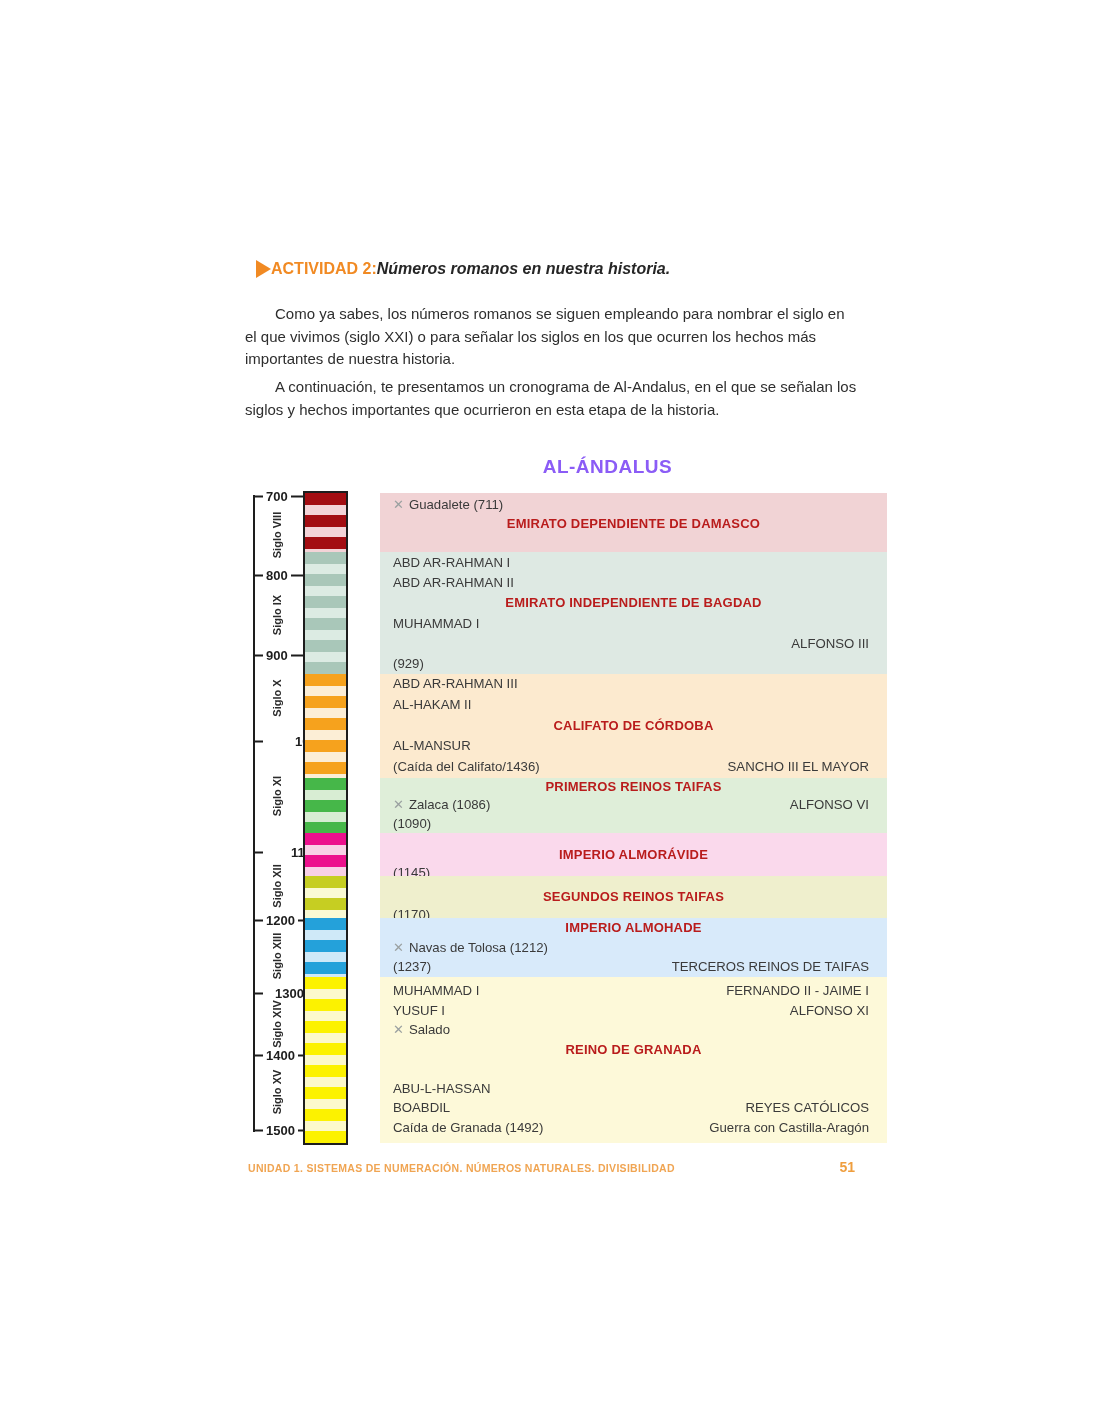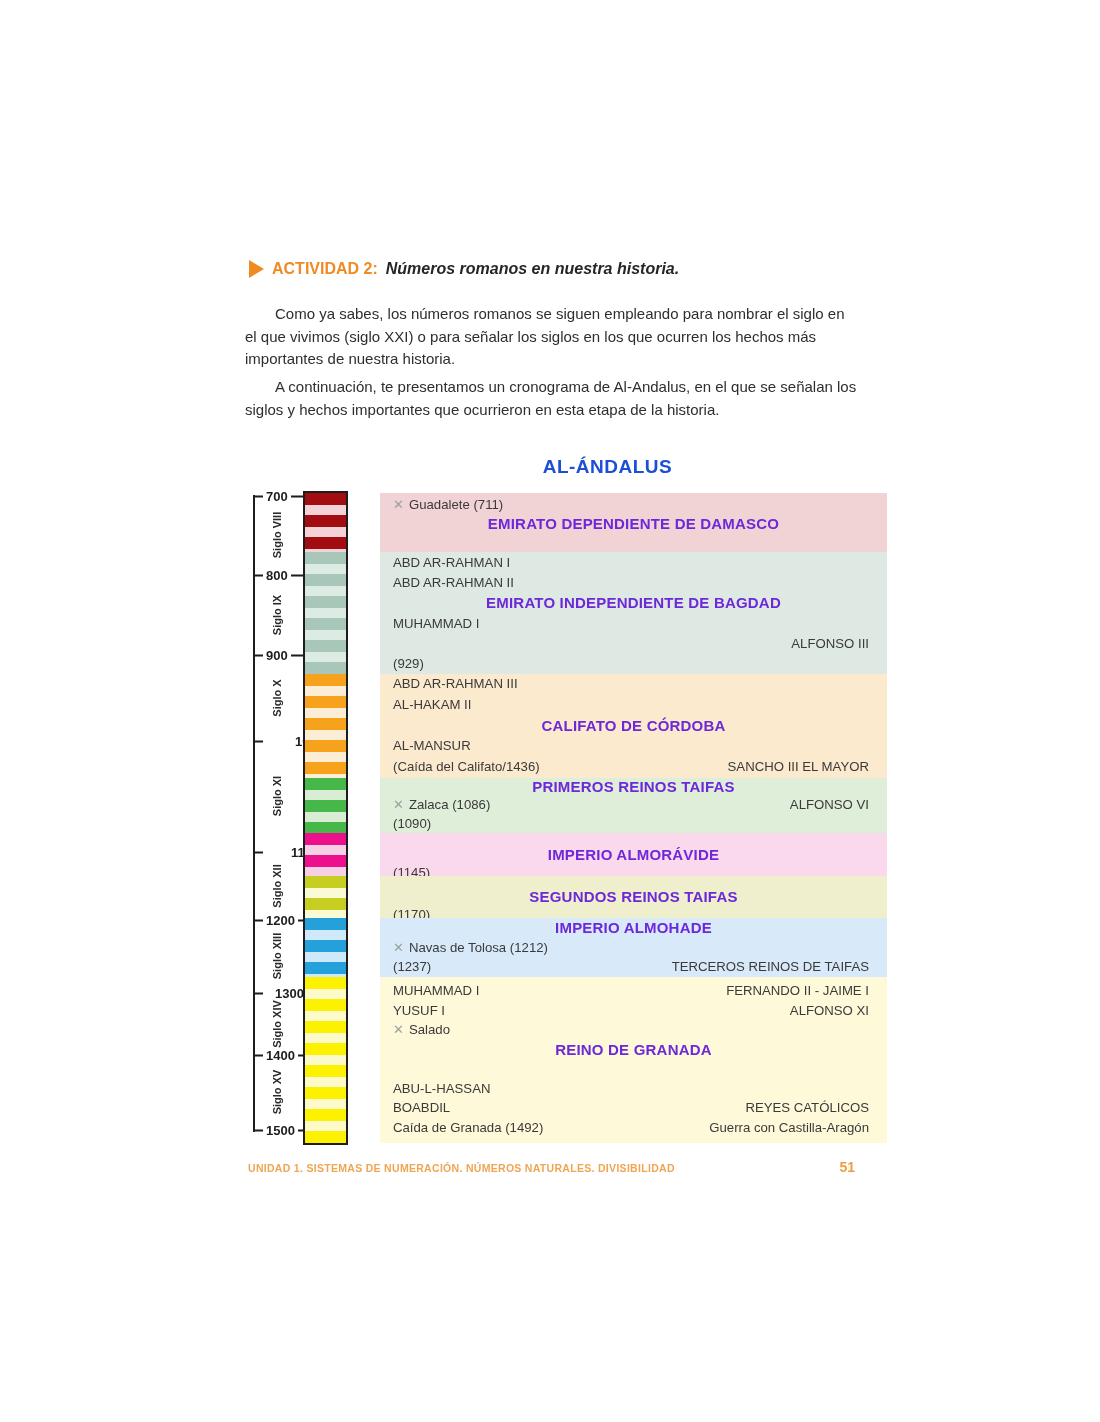--- a/index.html
+++ b/index.html
@@ -7,49 +7,49 @@
     position:relative; width:1100px; height:1422px; background:#ffffff;
     font-family:"Liberation Sans", sans-serif; overflow:hidden;
   }
   .deco-bar {
     position:absolute; left:195px; width:710px; height:12px;
     background:linear-gradient(90deg,#ea9c42 0%,#f3c astd 0%,#f5cf9d 16%,#fcecd9 45%,#fcecd9 55%,#f5cf9d 84%,#ea9c42 100%);
   }
   #topbar { top:211px; }
   #bottombar { top:1195px; }
 
-  .activity { position:absolute; left:249px; top:260px; display:flex; align-items:flex-start; gap:8px; }
+  .activity { position:absolute; left:256px; top:260px; display:flex; align-items:flex-start; }
   .tri { width:0; height:0; border-left:15px solid #f18a23; border-top:9px solid transparent; border-bottom:9px solid transparent; }
   .act-label { color:#f18a23; font-weight:bold; font-size:16px; white-space:nowrap; }
   .act-title { color:#262626; font-weight:bold; font-style:italic; font-size:16px; white-space:nowrap; }
 
   .para { position:absolute; left:245px; width:615px; margin:0; font-size:15px; line-height:22.5px; color:#2e2e2e; text-indent:30px; }
   #para1 { top:303px; }
   #para2 { top:376px; }
 
-  .chart-title { position:absolute; left:355px; width:505px; top:456px; text-align:center; color:#1d4ed8; font-size:19px; font-weight:bold; letter-spacing:0.5px; }
+  .chart-title { position:absolute; left:355px; width:505px; top:456px; text-align:center; color:#8b5cf6; font-size:19px; font-weight:bold; letter-spacing:0.5px; }
 
   .axis-vline { position:absolute; left:253px; top:495px; width:2px; height:637px; background:#1d1d1d; }
   .tick { position:absolute; left:253px; width:53px; display:flex; align-items:center; gap:3px; transform:translateY(-50%); }
   .tick .tl { width:10px; height:2px; background:#1d1d1d; flex:0 0 auto; }
   .tick .lab { font-size:13px; font-weight:bold; color:#1d1d1d; }
   .tick .tr { flex:1; height:2px; background:#1d1d1d; }
 
   .century { position:absolute; left:277px; transform:translate(-50%,-50%) rotate(-90deg); transform-origin:center;
              font-size:11px; font-weight:bold; color:#2b2b2b; white-space:nowrap; }
 
   .stripe-col { position:absolute; left:303px; top:491px; width:45px; height:654px; border:2px solid #1d1d1d; box-sizing:border-box; background:#fff; }
   .stripe-seg { width:100%; }
 
   .band { position:absolute; left:368px; width:507px; box-sizing:border-box;margin-left:12px; }
   .band.single { display:flex; flex-direction:column; justify-content:center; }
   .bl { position:relative; font-size:13.2px; color:#3a3a3a; }
   .bl-left  { position:absolute; left:13px; white-space:nowrap; }
   .bl-right { position:absolute; right:18px; white-space:nowrap; }
-  .bl-center { width:100%; text-align:center; font-weight:bold; font-size:15px; color:#6d28d9; letter-spacing:0.2px; }
+  .bl-center { width:100%; text-align:center; font-weight:bold; font-size:13px; color:#b91c1c; letter-spacing:0.2px; }
   .xmark { color:#9aa0a0; margin-right:5px; font-size:13px; }
 
   .footer-unit { position:absolute; left:248px; top:1162px; font-size:10.5px; font-weight:bold; color:#f0a553; letter-spacing:0.3px; }
   .footer-page { position:absolute; left:755px; width:100px; top:1159px; text-align:right; font-size:14px; font-weight:bold; color:#ef9e3e; }
 </style>
 </head>
 <body>
 
 <div class="page">
 

